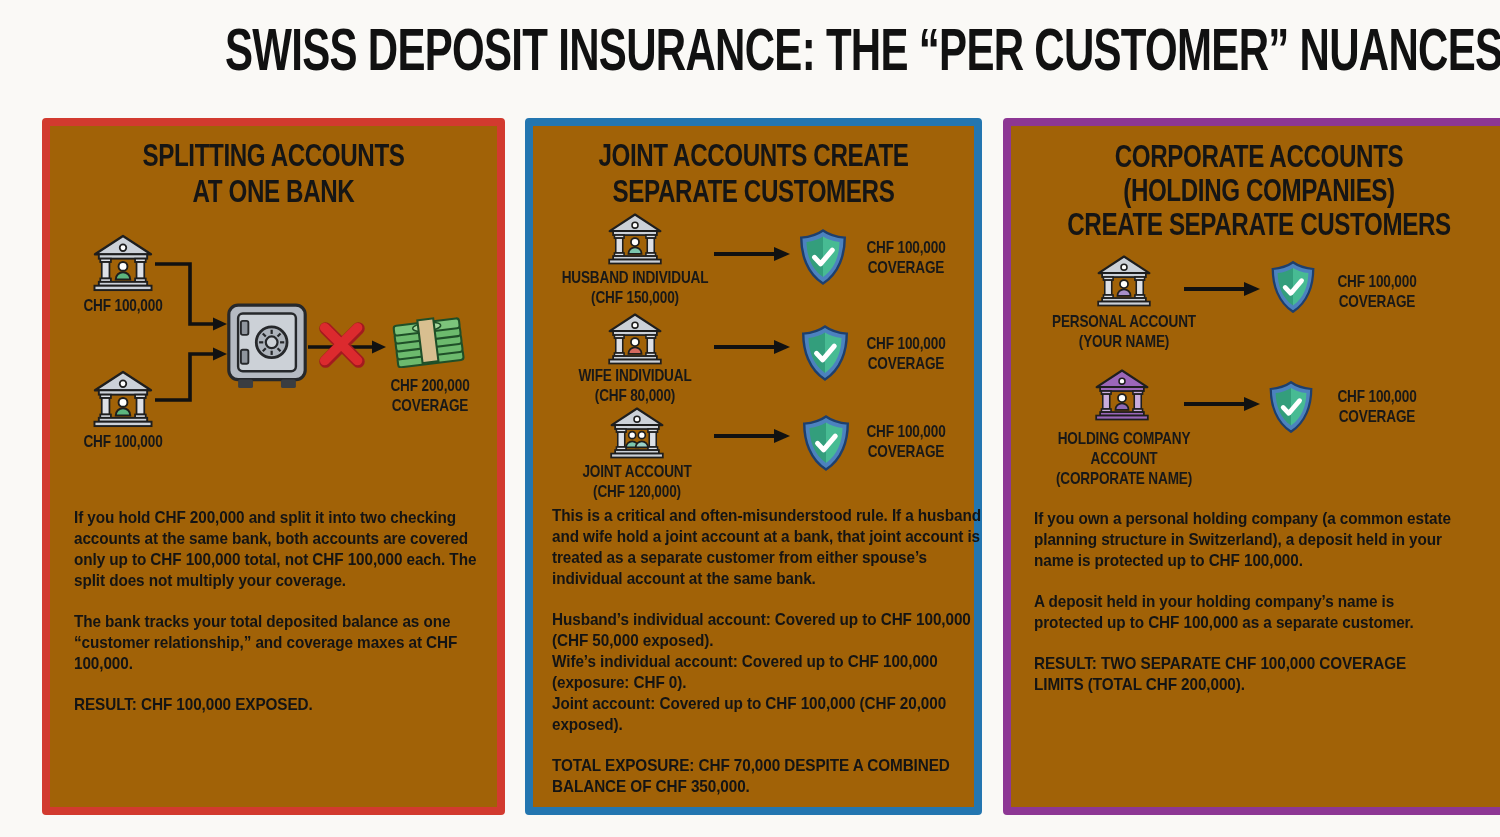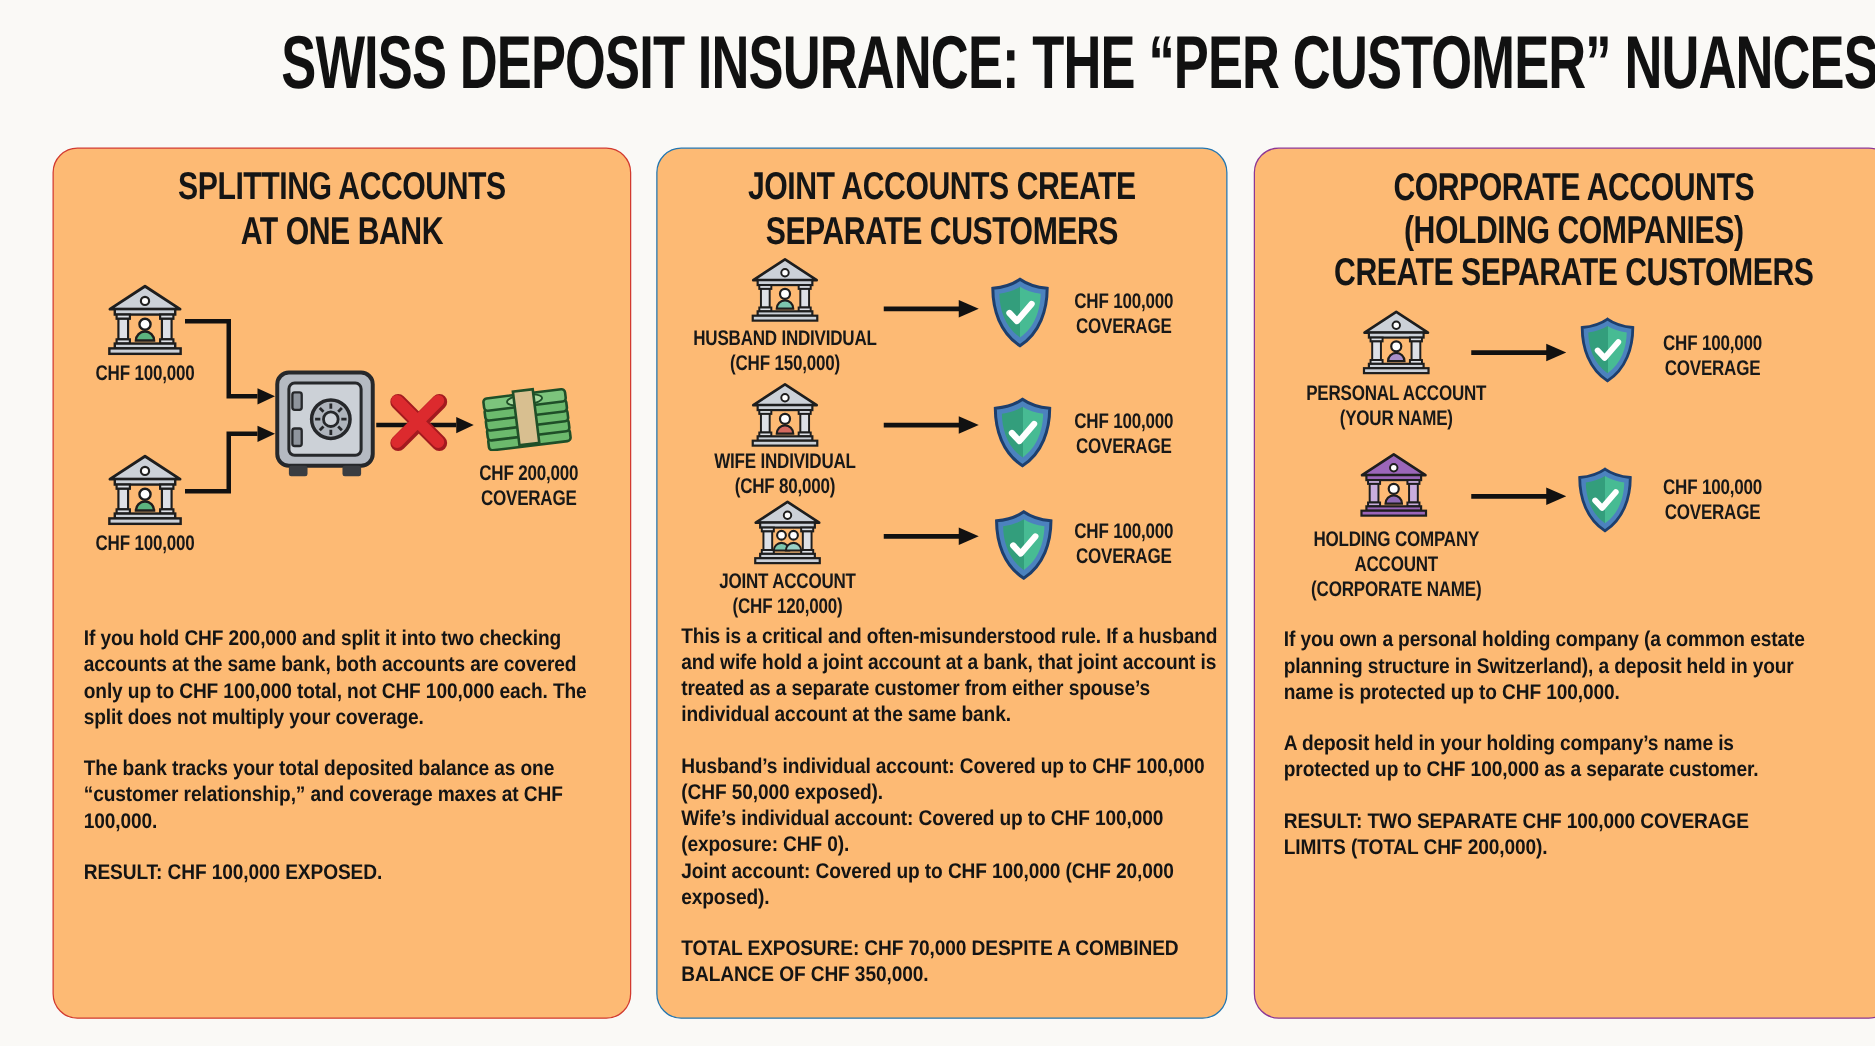--- a/index.html
+++ b/index.html
@@ -8,21 +8,21 @@
     background:#faf9f6;color:#161616;
     font-family:"Liberation Sans", sans-serif;
   }
   .title{
     position:absolute;top:18px;left:0;width:100%;margin:0;
     text-align:center;font-size:60px;font-weight:800;line-height:64px;
     white-space:nowrap;transform:scaleX(0.70);letter-spacing:-1px;color:#111;
   }
   .panel{
     position:absolute;top:118px;height:697px;box-sizing:border-box;
-    border:1px solid #f97316;border-radius:20px;background:#fdba74;
+    border:8px solid #f97316;border-radius:4px;background:#a16207;
   }
   .panel-red{left:42px;width:463px;border-color:#d23a2f;}
   .panel-blue{left:525px;width:457px;border-color:#2376b0;text-decoration:underline;}
   .panel-purple{left:1003px;width:512px;border-color:#8d3794;}
   .panel-heading{
     position:absolute;left:0;width:100%;margin:0;text-align:center;
     font-size:31px;font-weight:800;line-height:36px;letter-spacing:-0.5px;
     white-space:pre-line;transform:scaleX(0.78);color:#151515;
   }
   .ph-1,.ph-2{top:12px;}

